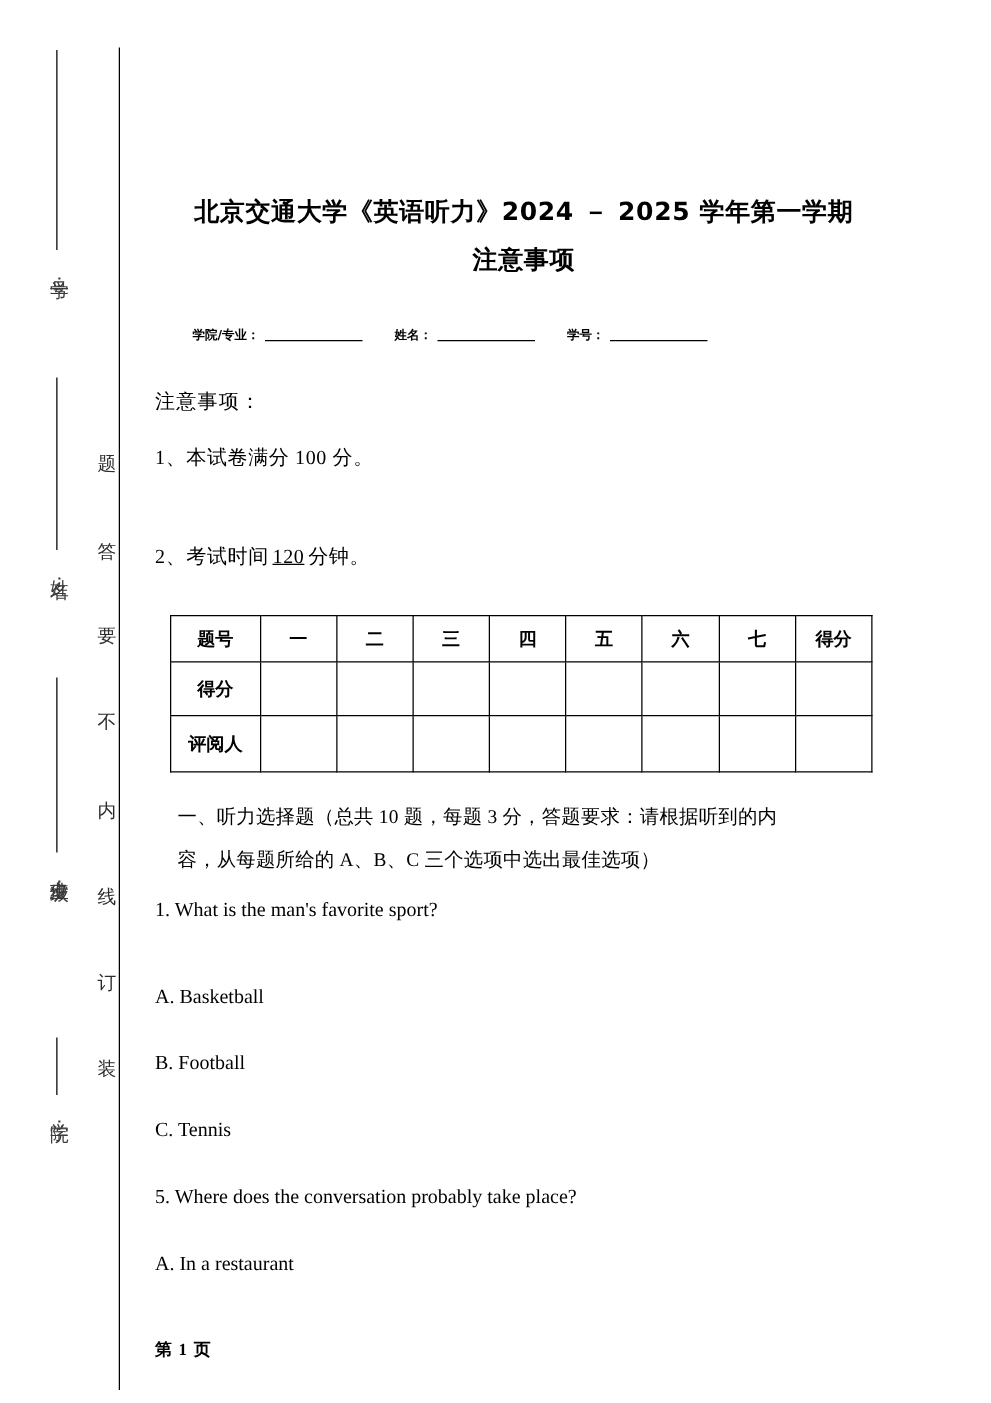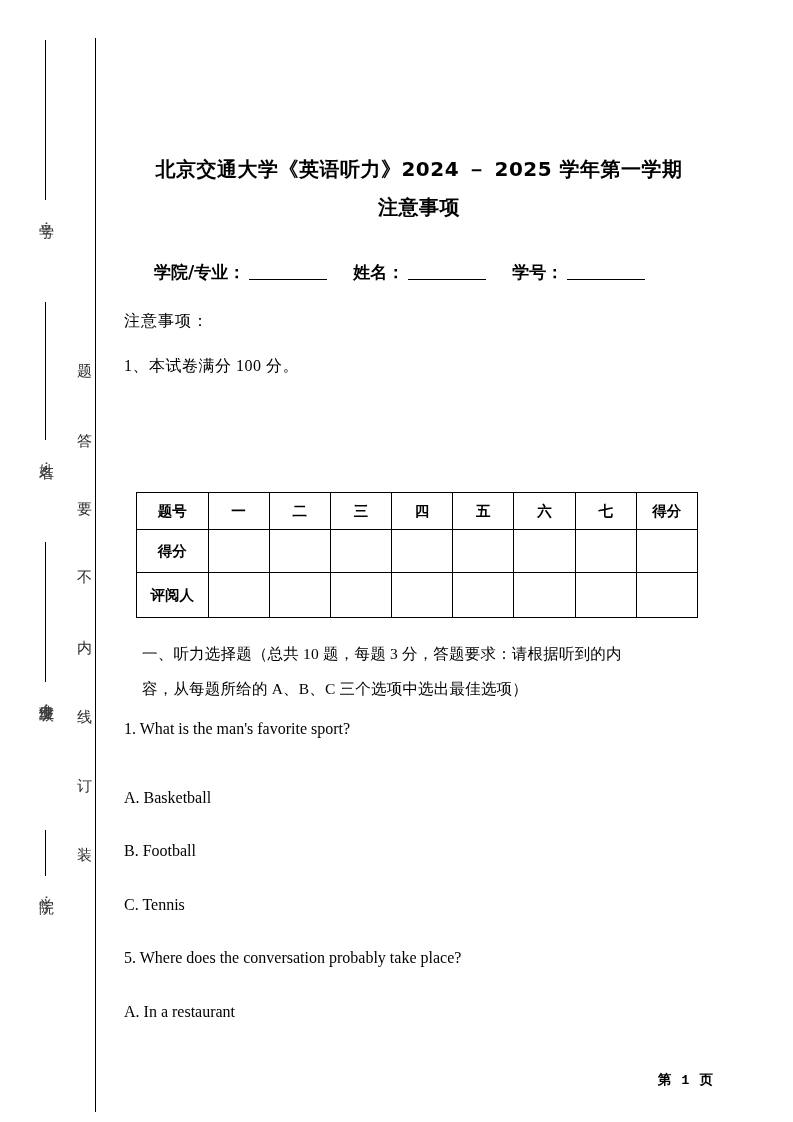--- a/index.html
+++ b/index.html
@@ -111,21 +111,21 @@
     letter-spacing: 0.5px;
   }
 
   .fill-header {
     position: absolute;
     left: 30px;
     top: 233px;
     width: 560px;
     font-family: "DejaVu Sans", "Liberation Sans", sans-serif;
     font-weight: bold;
-    font-size: 17px;
+    font-size: 10px;
     white-space: nowrap;
   }
   .fill-header .blank {
     display: inline-block;
     border-bottom: 1.5px solid #000;
     width: 78px;
     vertical-align: -2px;
     margin: 0 4px;
   }
   .fill-header .gap { display: inline-block; width: 22px; }
@@ -188,22 +188,22 @@
     left: 0;
     font-size: 16px;
     white-space: nowrap;
   }
 
   .page-footer {
     position: absolute;
     left: 0;
     top: 1043px;
     width: 590px;
-    text-align: right;
-    font-family: Liberation Mono, monospace;
+    text-align: left;
+    font-family: Liberation Serif, serif;
     font-weight: bold;
     font-size: 13.5px;
     letter-spacing: 1px;
   }
 </style>
 </head>
 <body>
 
 <div id="page">
 
@@ -255,20 +255,23 @@
     <div class="fill-header">
       <span>学院/专业：</span><span class="blank"></span><span class="gap"></span><span>姓名：</span><span class="blank"></span><span class="gap"></span><span>学号：</span><span class="blank"></span>
     </div>
 
     <div class="notice-heading">注意事项：</div>
 
     <div class="notice-item" style="top:328px;">
       <span>1、本试卷满分 100 分。</span>
     </div>
 
+    <div class="notice-item" style="top:407px;">
+      <span>2、考试时间</span><span class="ul-value">120</span><span>分钟。</span>
+    </div>
 
     <table id="score-table">
       <tbody>
           <tr class="r1">
         <td class="rowhead">题号</td>
         <td class="colcell">一</td>
         <td class="colcell">二</td>
         <td class="colcell">三</td>
         <td class="colcell">四</td>
         <td class="colcell">五</td>

